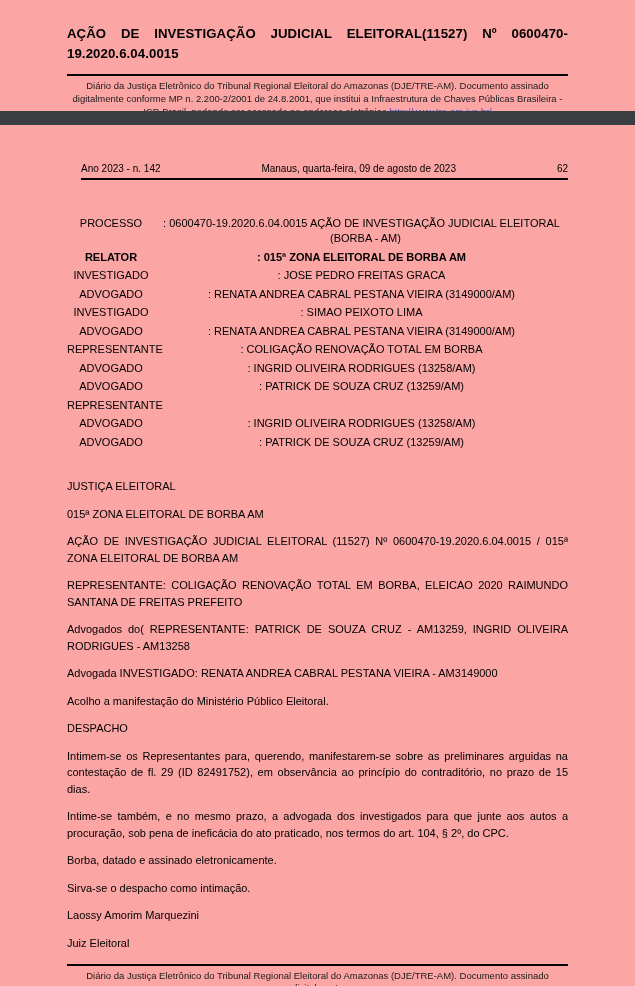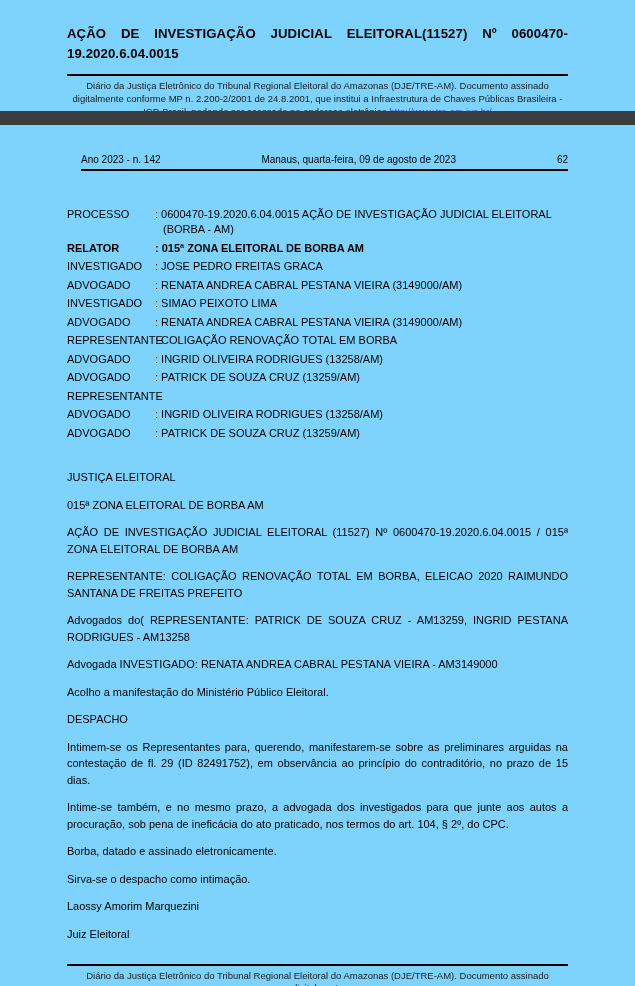--- a/index.html
+++ b/index.html
@@ -1,21 +1,21 @@
 <!DOCTYPE html>
 <html><head>
 <meta charset="utf-8">
 <style>
   html, body { margin: 0; padding: 0; background: #ffffff; }
   * { box-sizing: border-box; }
   .doc {
     position: relative;
     width: 635px;
     height: 986px;
-    background: #7dd3fc;
+    background: #fca5a5;
     overflow: hidden;
     font-family: "Liberation Sans", "DejaVu Sans", sans-serif;
     color: #000000;
   }
   .content { padding: 0 67px; }
 
   
   .doc-title {
     padding-top: 15px;
     font-size: 13.2px;
@@ -39,36 +39,36 @@
   
   .dark-bar {
     position: absolute;
     left: 0; top: 111px;
     width: 100%; height: 14px;
     background: #3a3e41;
   }
 
   
   .page-header {
-    margin-top: 36px;
+    margin-top: 45px;
     margin-left: 14px;
     display: flex;
     align-items: center;
     font-size: 10px;
     line-height: 11px;
     padding-bottom: 4px;
     border-bottom: 2.5px solid #000;
   }
   .page-header .ph-left  { white-space: nowrap; }
   .page-header .ph-center{ flex: 1; text-align: center; white-space: nowrap; }
   .page-header .ph-right { white-space: nowrap; }
 
   
   .kv-table { font-size: 11px; }
-  .kv-table.first  { margin-top: 36px; }
+  .kv-table.first  { margin-top: 36px; text-align: center; }
   .kv-row { display: flex; line-height: 15.5px; margin-bottom: 3px; }
   .kv-row:last-child { margin-bottom: 0; }
   .kv-label { width: 88px; flex-shrink: 0; }
   .kv-value { flex: 1; padding-left: 8px; text-indent: -8px; }
   .kv-row.bold { font-weight: bold; }
 
   
   .body-block { margin-top: 28px; font-size: 11px; line-height: 16.5px; }
   .body-line { text-align: justify; }
 
@@ -173,21 +173,21 @@
     <div class="body-block">
 
         <p class="body-line">JUSTIÇA ELEITORAL</p>
 
         <p class="body-line">015ª ZONA ELEITORAL DE BORBA AM</p>
 
         <p class="body-line">AÇÃO DE INVESTIGAÇÃO JUDICIAL ELEITORAL (11527) Nº 0600470-19.2020.6.04.0015 / 015ª ZONA ELEITORAL DE BORBA AM</p>
 
         <p class="body-line">REPRESENTANTE: COLIGAÇÃO RENOVAÇÃO TOTAL EM BORBA, ELEICAO 2020 RAIMUNDO SANTANA DE FREITAS PREFEITO</p>
 
-        <p class="body-line">Advogados do( REPRESENTANTE: PATRICK DE SOUZA CRUZ - AM13259, INGRID PESTANA RODRIGUES - AM13258</p>
+        <p class="body-line">Advogados do( REPRESENTANTE: PATRICK DE SOUZA CRUZ - AM13259, INGRID OLIVEIRA RODRIGUES - AM13258</p>
 
 
         <p class="body-line">Advogada INVESTIGADO: RENATA ANDREA CABRAL PESTANA VIEIRA - AM3149000</p>
 
         <p class="body-line">Acolho a manifestação do Ministério Público Eleitoral.</p>
 
         <p class="body-line">DESPACHO</p>
 
         <p class="body-line">Intimem-se os Representantes para, querendo, manifestarem-se sobre as preliminares arguidas na contestação de fl. 29 (ID 82491752), em observância ao princípio do contraditório, no prazo de 15 dias.</p>
 

